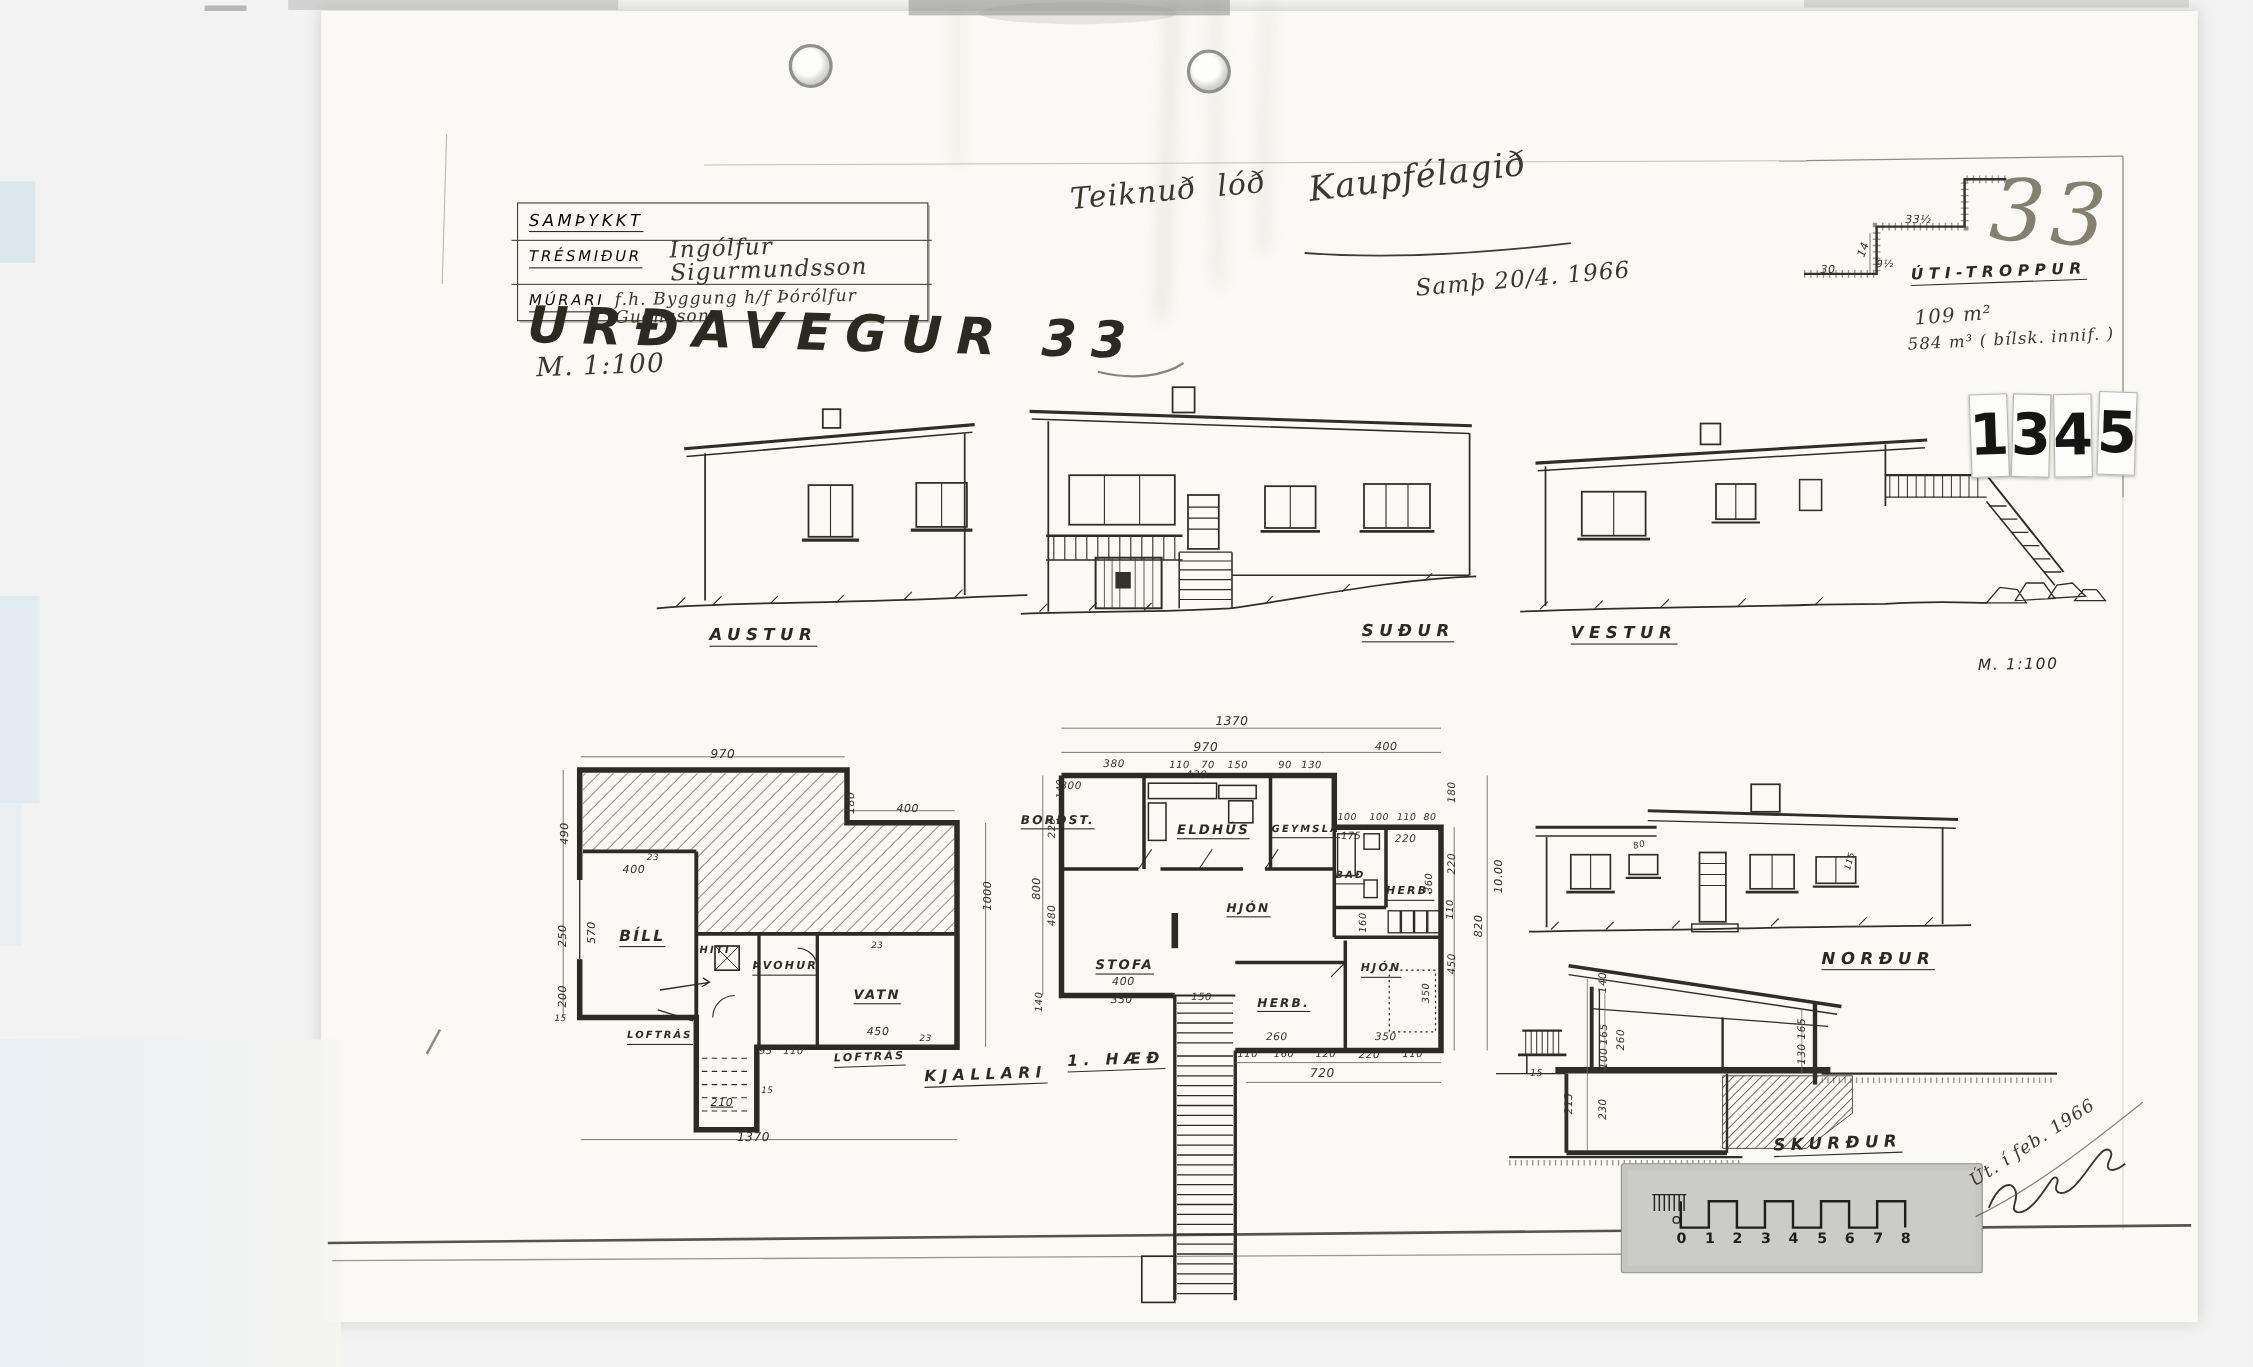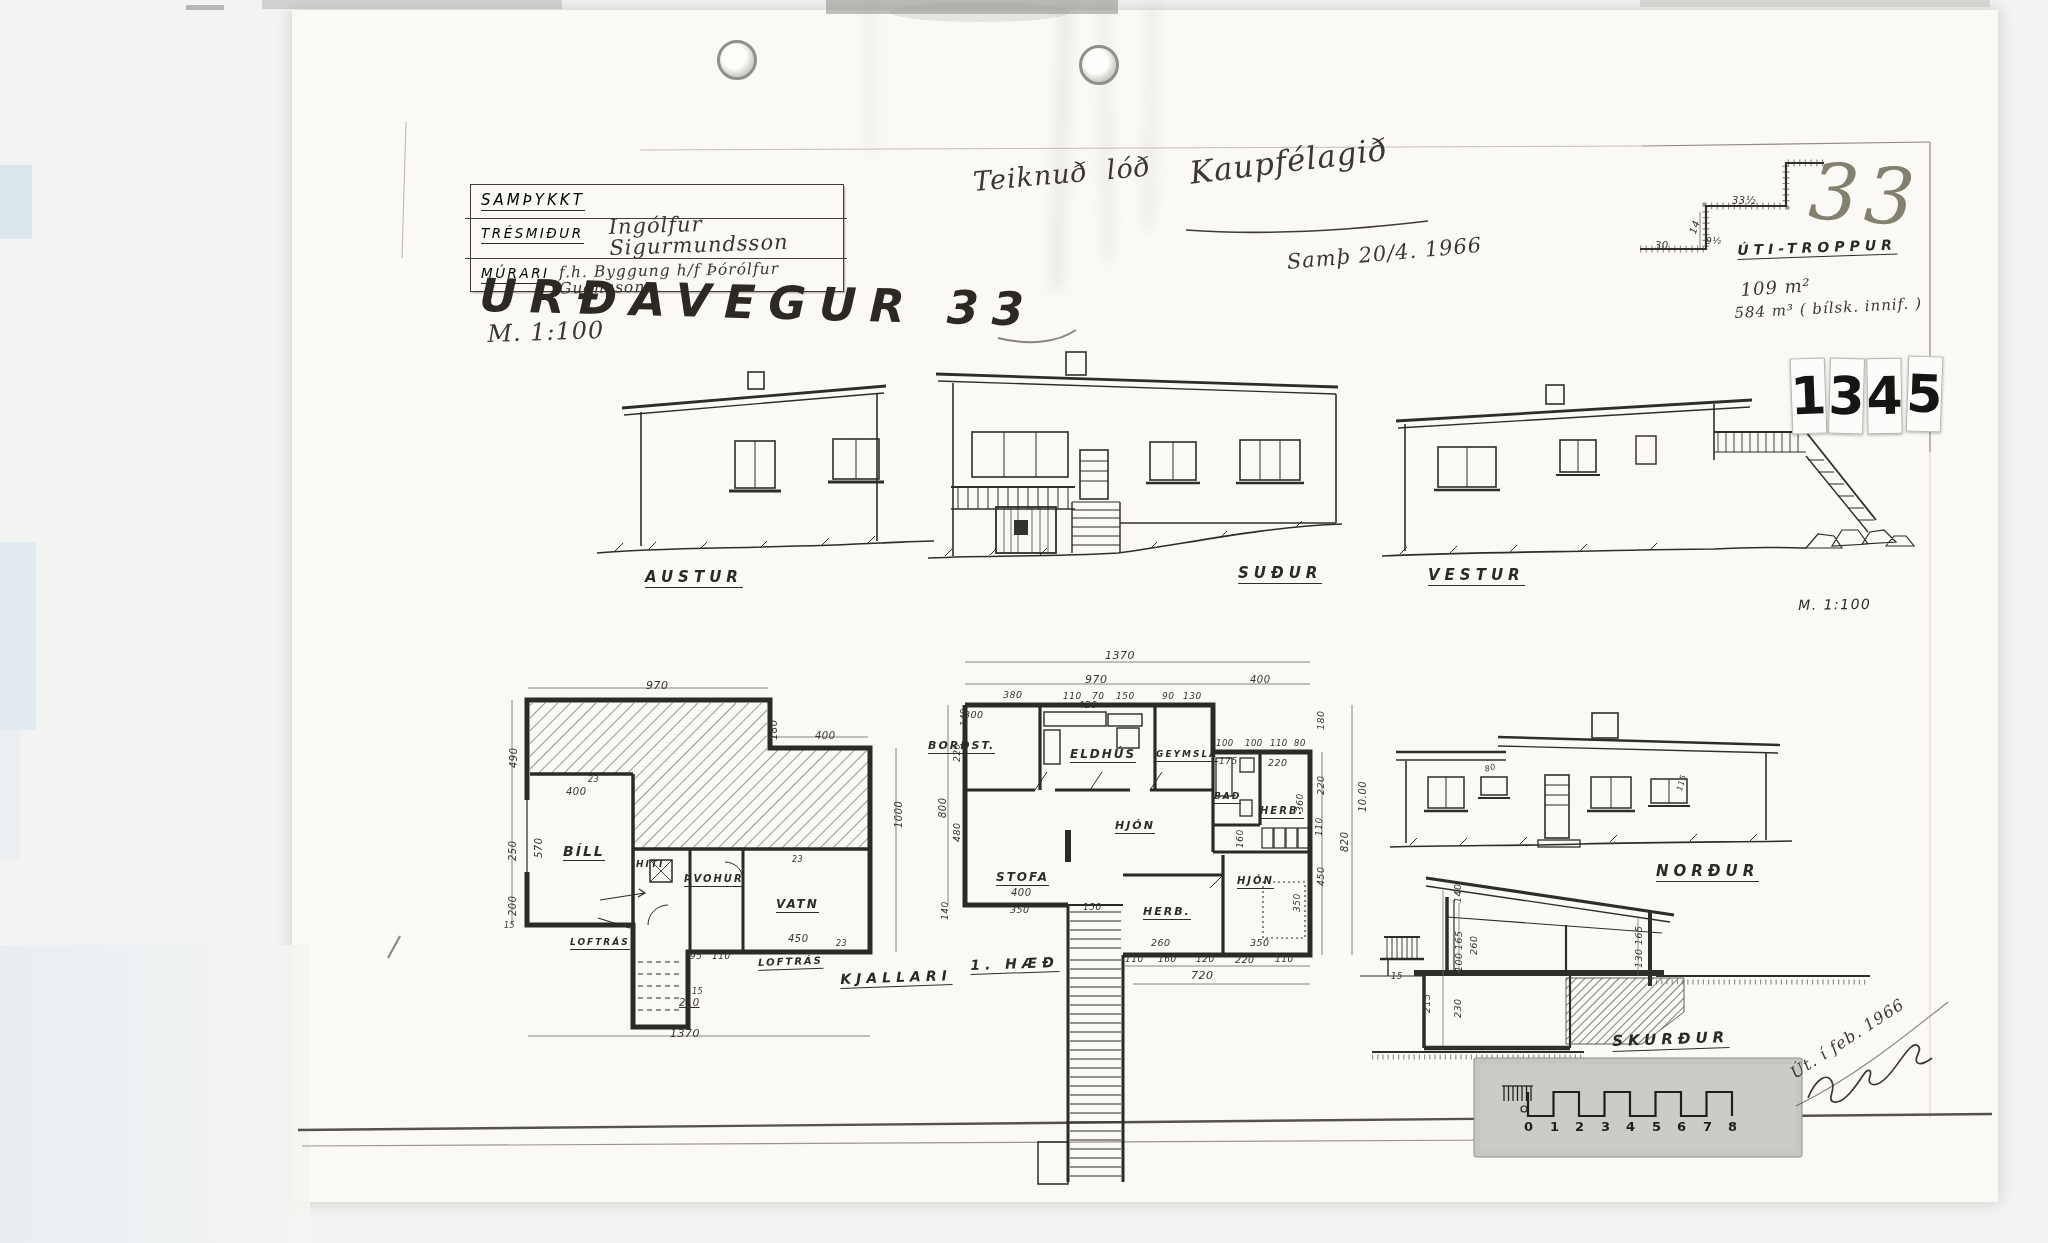--- a/index.html
+++ b/index.html
@@ -343,21 +343,21 @@
     <span class="lbl dim" style="left: 509px; top: 768px; font-size: 10px; transform: rotate(-90deg);">490</span>
     <span class="lbl dim" style="left: 566px; top: 787px; font-size: 10px;">400</span>
     <span class="lbl dim" style="left: 534px; top: 858px; font-size: 10px; transform: rotate(-90deg);">570</span>
     <span class="lbl dim" style="left: 508px; top: 861px; font-size: 10px; transform: rotate(-90deg);">250</span>
     <span class="lbl dim" style="left: 508px; top: 916px; font-size: 10px; transform: rotate(-90deg);">200</span>
     <span class="lbl dim" style="left: 894px; top: 828px; font-size: 10px; transform: rotate(-90deg);">1000</span>
     <span class="lbl dim" style="left: 938px; top: 818px; font-size: 10px; transform: rotate(-90deg);">800</span>
     <span class="lbl dim" style="left: 788px; top: 934px; font-size: 10px;">450</span>
     <span class="lbl dim" style="left: 690px; top: 952px; font-size: 9px;">95</span>
     <span class="lbl dim" style="left: 712px; top: 952px; font-size: 9px;">110</span>
-    <span class="lbl dim" style="left: 679px; top: 998px; font-size: 10px; text-decoration: underline;">210</span>
+    <span class="lbl dim" style="left: 646px; top: 998px; font-size: 10px; text-decoration: underline;">210</span>
     <span class="lbl dim" style="left: 670px; top: 1028px; font-size: 11px;">1370</span>
     <span class="lbl dim" style="left: 504px; top: 922px; font-size: 8px;">15</span>
     <span class="lbl dim" style="left: 588px; top: 776px; font-size: 8px;">23</span>
     <span class="lbl dim" style="left: 792px; top: 856px; font-size: 8px;">23</span>
     <span class="lbl dim" style="left: 836px; top: 940px; font-size: 8px;">23</span>
     <span class="lbl dim" style="left: 692px; top: 988px; font-size: 8px;">15</span>
     <span class="lbl dim" style="left: 1105px; top: 650px; font-size: 11px;">1370</span>
     <span class="lbl dim" style="left: 1085px; top: 674px; font-size: 11px;">970</span>
     <span class="lbl dim" style="left: 1250px; top: 675px; font-size: 10px;">400</span>
     <span class="lbl dim" style="left: 1003px; top: 690px; font-size: 9.5px;">380</span>

